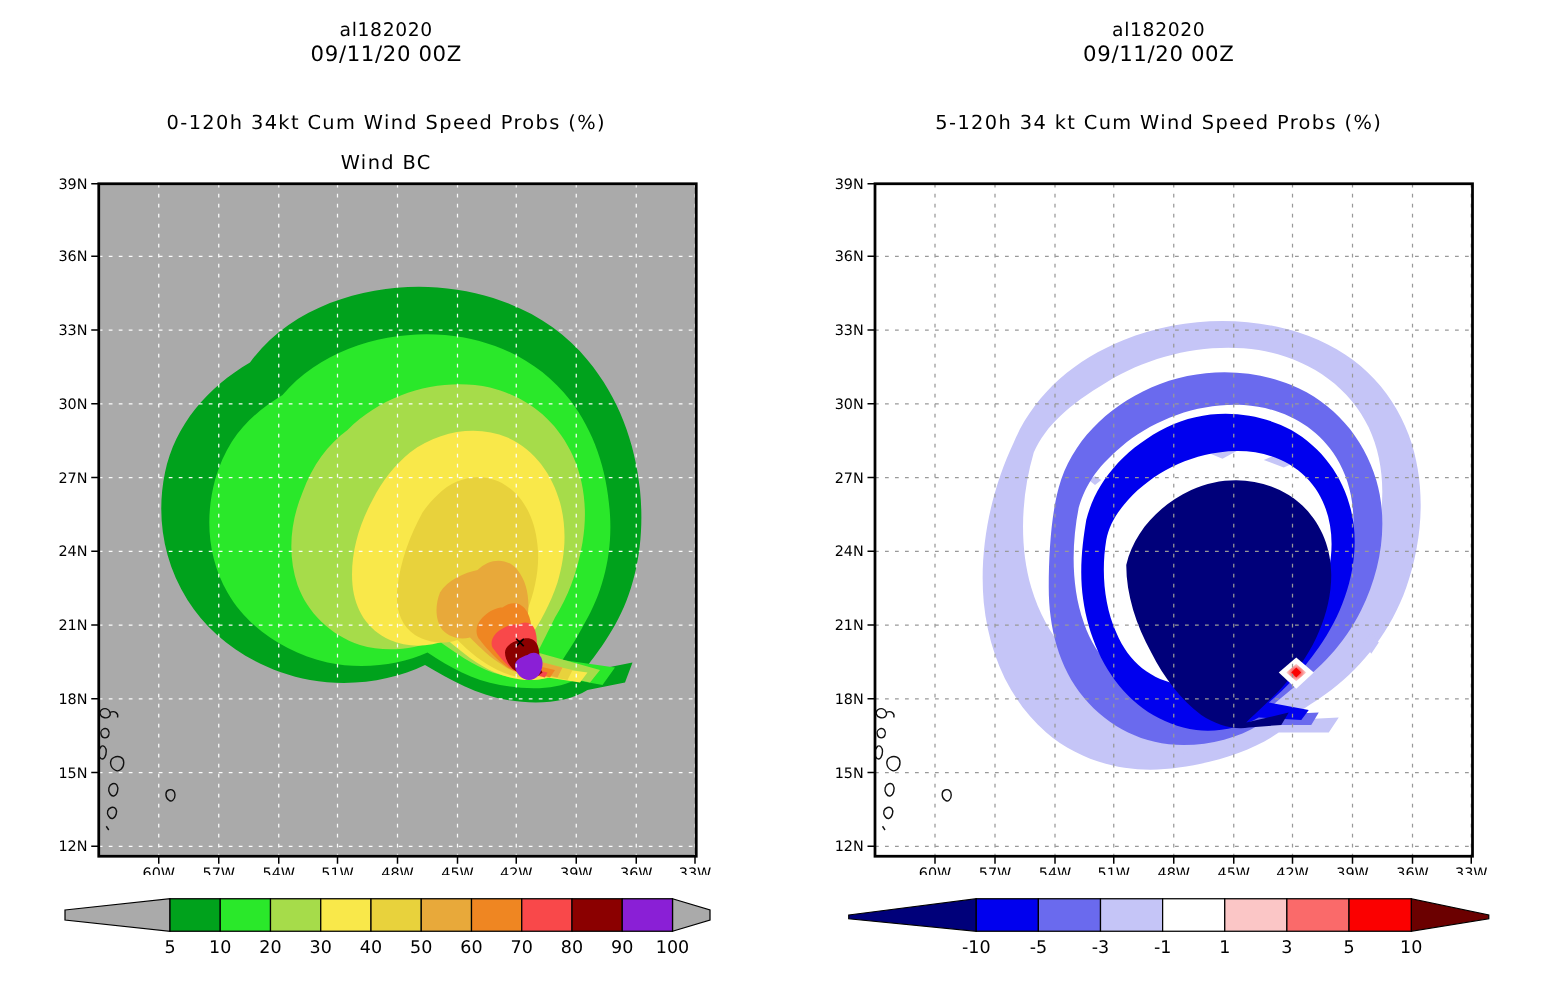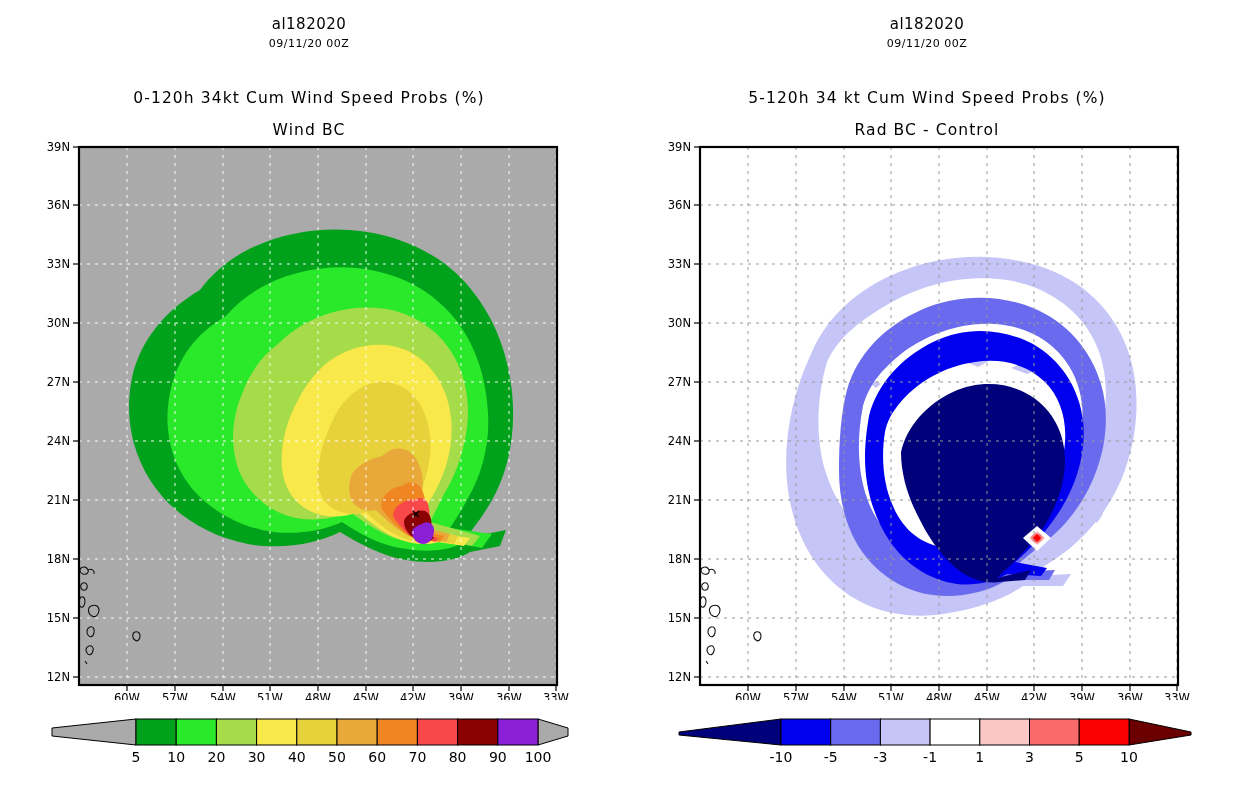--- a/index.html
+++ b/index.html
@@ -11,21 +11,21 @@
   .page{position:relative;width:1236px;height:641px;}
   .panel{position:absolute;top:0;width:618px;height:800px;}
   .panel-left{left:0;}
   .panel-right{left:618px;}
 
   .titleblock{
     position:absolute;left:0;width:618px;text-align:center;
     color:#000;letter-spacing:.5px;
   }
   .t-storm{top:14px;font-size:15px;line-height:20px;}
-  .t-date{top:34px;font-size:11px;line-height:20px;}
+  .t-date{top:34px;font-size:17px;line-height:20px;}
   .t-main{top:88px;font-size:15.5px;line-height:21px;letter-spacing:1.1px;text-align:center;}
   .t-sub{top:120px;font-size:15.5px;line-height:21px;letter-spacing:1.1px;}
 
   .mapwrap{position:absolute;}
   .mapwrap svg{display:block;}
 
   .cbwrap{position:absolute;}
   .cbwrap svg{display:block;}
 </style>
 </head>
@@ -250,21 +250,20 @@
         </g>
       </svg>
     </div>
   </div>
 
   <div class="panel panel-right">
 
     <div class="titleblock t-storm">al182020</div>
     <div class="titleblock t-date">09/11/20 00Z</div>
     <div class="titleblock t-main">5-120h 34 kt Cum Wind Speed Probs (%)</div>
-    <div class="titleblock t-sub">Rad BC - Control</div>
 
     <div class="mapwrap" style="left:33px;top:140px;">
       <svg width="560" height="560" viewBox="0 0 560 560" xmlns="http://www.w3.org/2000/svg">
         <defs>
           <clipPath id="clipR">
               <rect x="49" y="7" width="478" height="538"></rect>
             </clipPath>
           <radialGradient id="redDot" cx="50%" cy="50%" r="50%">
             <stop offset="0%" stop-color="#fb0000"></stop>
             <stop offset="45%" stop-color="#fa6a6a"></stop>

